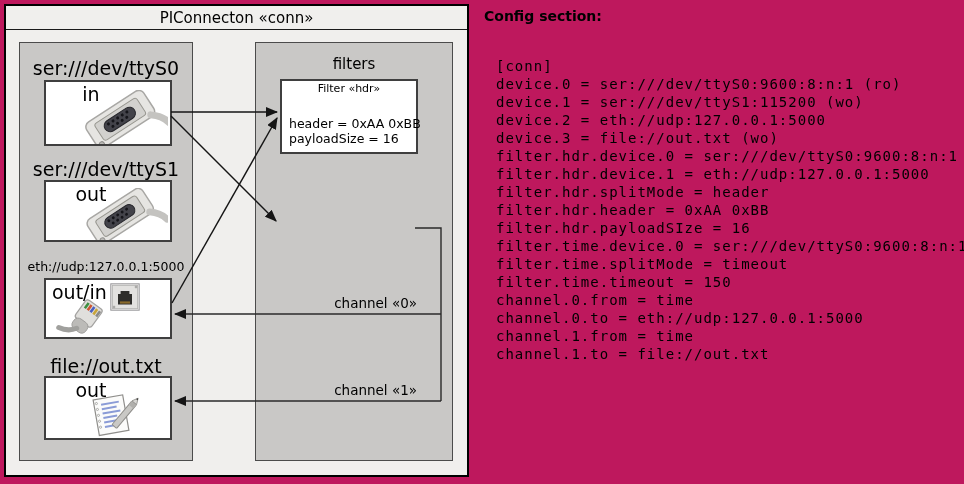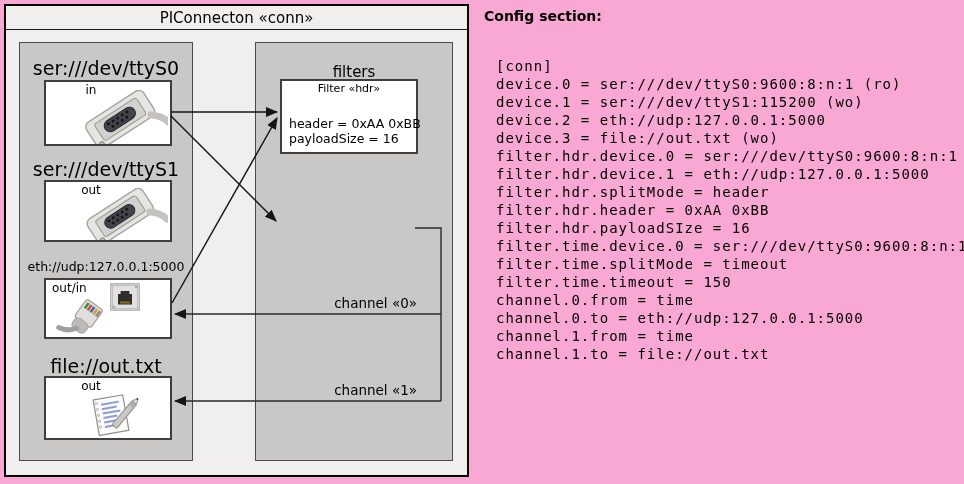--- a/index.html
+++ b/index.html
@@ -1,36 +1,36 @@
 <!DOCTYPE html>
 <html><head>
 <meta charset="utf-8">
 <style>
   html,body{margin:0;padding:0;background:#fff;}
-  .canvas{position:relative;width:964px;height:484px;background:#f9a8d4;overflow:hidden;
+  .canvas{position:relative;width:964px;height:484px;background:#be185d;overflow:hidden;
           font-family:"DejaVu Sans",sans-serif;color:#000;text-decoration:underline;}
 
   
   .outer-box{position:absolute;left:4px;top:4px;width:465px;height:473px;
              border:2.5px solid #000;background:#f0efed;box-sizing:border-box;}
   .title-bar{position:absolute;left:0;right:0;top:0;height:23px;
              border-bottom:1.5px solid #1a1a1a;display:flex;align-items:center;
              justify-content:center;font-size:15px;}
 
   
   .group-box{position:absolute;background:#c9c8c6;border:1.5px solid #4b4b4b;box-sizing:border-box;}
   #devices-box{left:19px;top:42px;width:174px;height:419px;}
   #filters-box{left:255px;top:42px;width:198px;height:419px;}
-  .group-title{text-align:center;margin-top:20px;font-size:15px;}
+  .group-title{text-align:center;margin-top:12px;font-size:15px;}
 
   .dev-label{position:absolute;left:0;right:0;text-align:center;font-size:19px;white-space:nowrap;}
   .dev-label.small{font-size:12.5px;}
   .dev-box{position:absolute;left:24px;width:128px;background:#fff;
            border:2px solid #3f3f3f;box-sizing:border-box;}
-  .dir-label{position:absolute;top:1px;left:0;width:90px;text-align:center;font-size:12px;}
+  .dir-label{position:absolute;top:1px;left:0;width:90px;text-align:center;font-size:19px;}
   .dir-label.corner{width:auto;left:6px;text-align:right;}
   .dev-icon{position:absolute;}
 
   .filter-box{position:absolute;background:#fff;border:2px solid #3f3f3f;box-sizing:border-box;}
   #filter-hdr{left:24px;top:36px;width:138px;height:75px;}
   #filter-time{left:23px;top:148px;width:137px;height:75px;}
   .filter-title{margin-top:1px;text-align:center;font-size:11px;}
   .filter-attr{position:absolute;left:7px;font-size:12.5px;white-space:nowrap;}
 
   .channel-label{position:absolute;right:35px;font-size:13.5px;}

